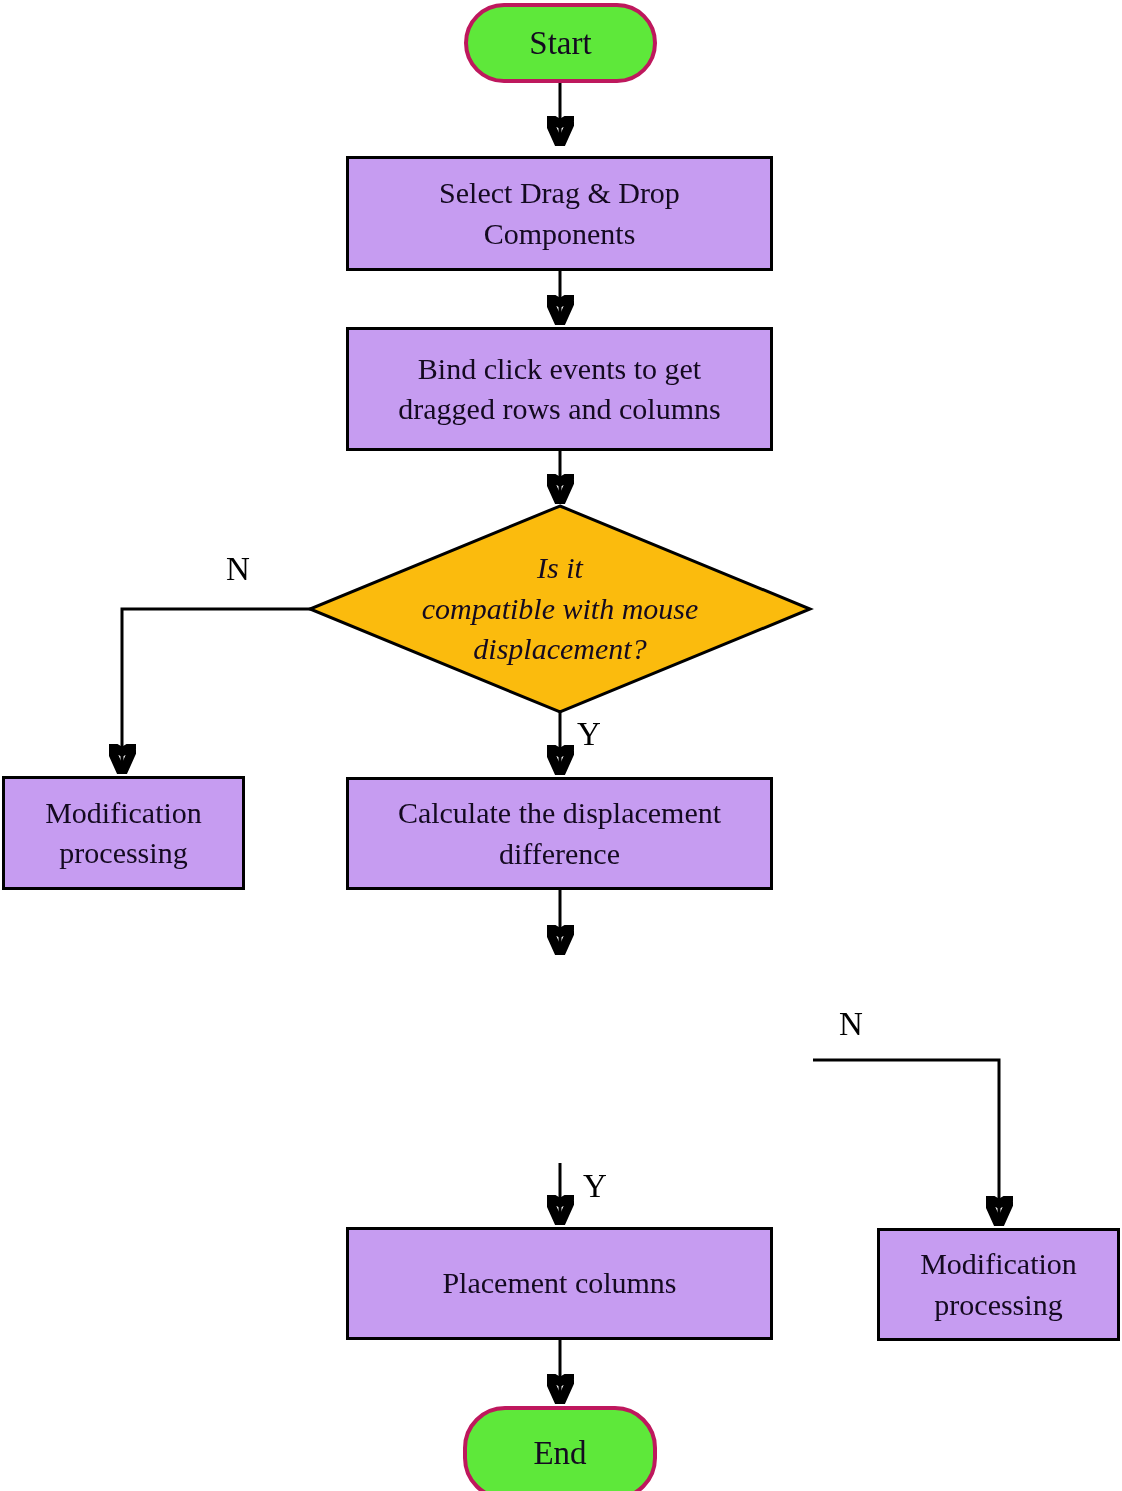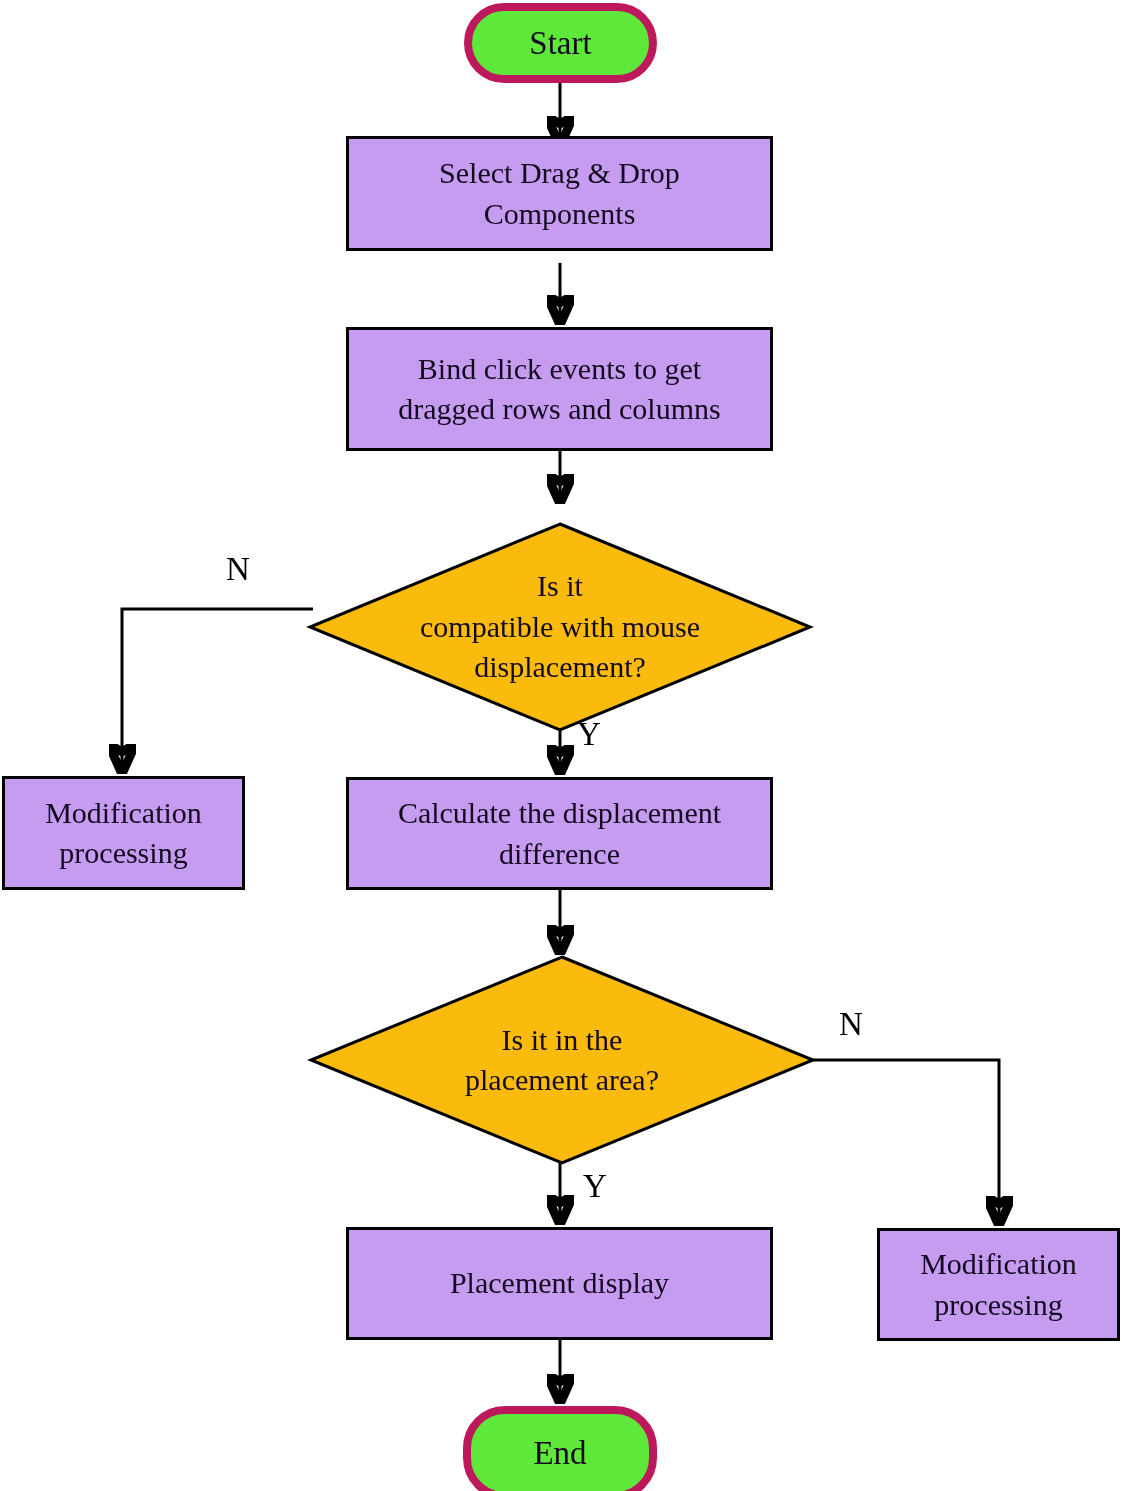--- a/index.html
+++ b/index.html
@@ -18,21 +18,21 @@
     box-sizing: border-box;
     display: flex;
     align-items: center;
     justify-content: center;
     text-align: center;
     color: #140a20;
     white-space: pre-line;
   }
   .terminal {
     background: var(--terminal-fill);
-    border: 8px solid #be185d;
+    border: 4px solid #be185d;
     border-radius: 42px;
     font-size: 33px;
   }
   .process {
     background: var(--process-fill);
     border: 3px solid #000000;
     font-size: 30px;
     line-height: 1.35;
   }
   .decision { background: transparent; border: none; }
@@ -70,59 +70,52 @@
     <path d="M560,890 L560,955" marker-end="url(#arrowhead)"></path>
     <path d="M813,1060 L999,1060 L999,1226" marker-end="url(#arrowhead)"></path>
     <path d="M560,1163 L560,1225" marker-end="url(#arrowhead)"></path>
     <path d="M560,1340 L560,1404" marker-end="url(#arrowhead)"></path>
   </svg>
 
   <div class="node terminal" style="left:464px; top:3px; width:193px; height:80px;">
     <span>Start</span>
   </div>
 
-  <div class="node process" style="left:346px; top:136px; width:427px; height:115px;">
+  <div class="node process" style="left:346px; top:156px; width:427px; height:115px;">
     <span>Select Drag &amp; Drop
 Components</span>
   </div>
 
   <div class="node process" style="left:346px; top:327px; width:427px; height:124px;">
     <span>Bind click events to get
 dragged rows and columns</span>
   </div>
 
-  <div class="node decision" style="left:310px; top:524px; width:500px; height:206px;">
+  <div class="node decision" style="left:310px; top:506px; width:500px; height:206px;font-style:italic;">
     <svg width="500" height="206" viewBox="0 0 500 206">
       <polygon points="250,0 500,103 250,206 0,103" style="fill:var(--decision-fill); stroke:#000000; stroke-width:3;"></polygon>
     </svg>
     <div class="dlabel">Is it
 compatible with mouse
 displacement?</div>
   </div>
 
   <div class="node process" style="left:2px; top:776px; width:243px; height:114px;">
     <span>Modification
 processing</span>
   </div>
 
   <div class="node process" style="left:346px; top:777px; width:427px; height:113px;">
     <span>Calculate the displacement
 difference</span>
   </div>
 
-  <div class="node decision" style="left:311px; top:957px; width:502px; height:206px;">
-    <svg width="502" height="206" viewBox="0 0 502 206">
-      <polygon points="251,0 502,103 251,206 0,103" style="fill:var(--decision-fill); stroke:#000000; stroke-width:3;"></polygon>
-    </svg>
-    <div class="dlabel">Is it in the
-placement area?</div>
-  </div>
 
   <div class="node process" style="left:346px; top:1227px; width:427px; height:113px;">
-    <span>Placement display</span>
+    <span>Placement columns</span>
   </div>
 
   <div class="node process" style="left:877px; top:1228px; width:243px; height:113px;">
     <span>Modification
 processing</span>
   </div>
 
   <div class="node terminal" style="left:463px; top:1406px; width:194px; height:94px;">
     <span>End</span>
   </div>

